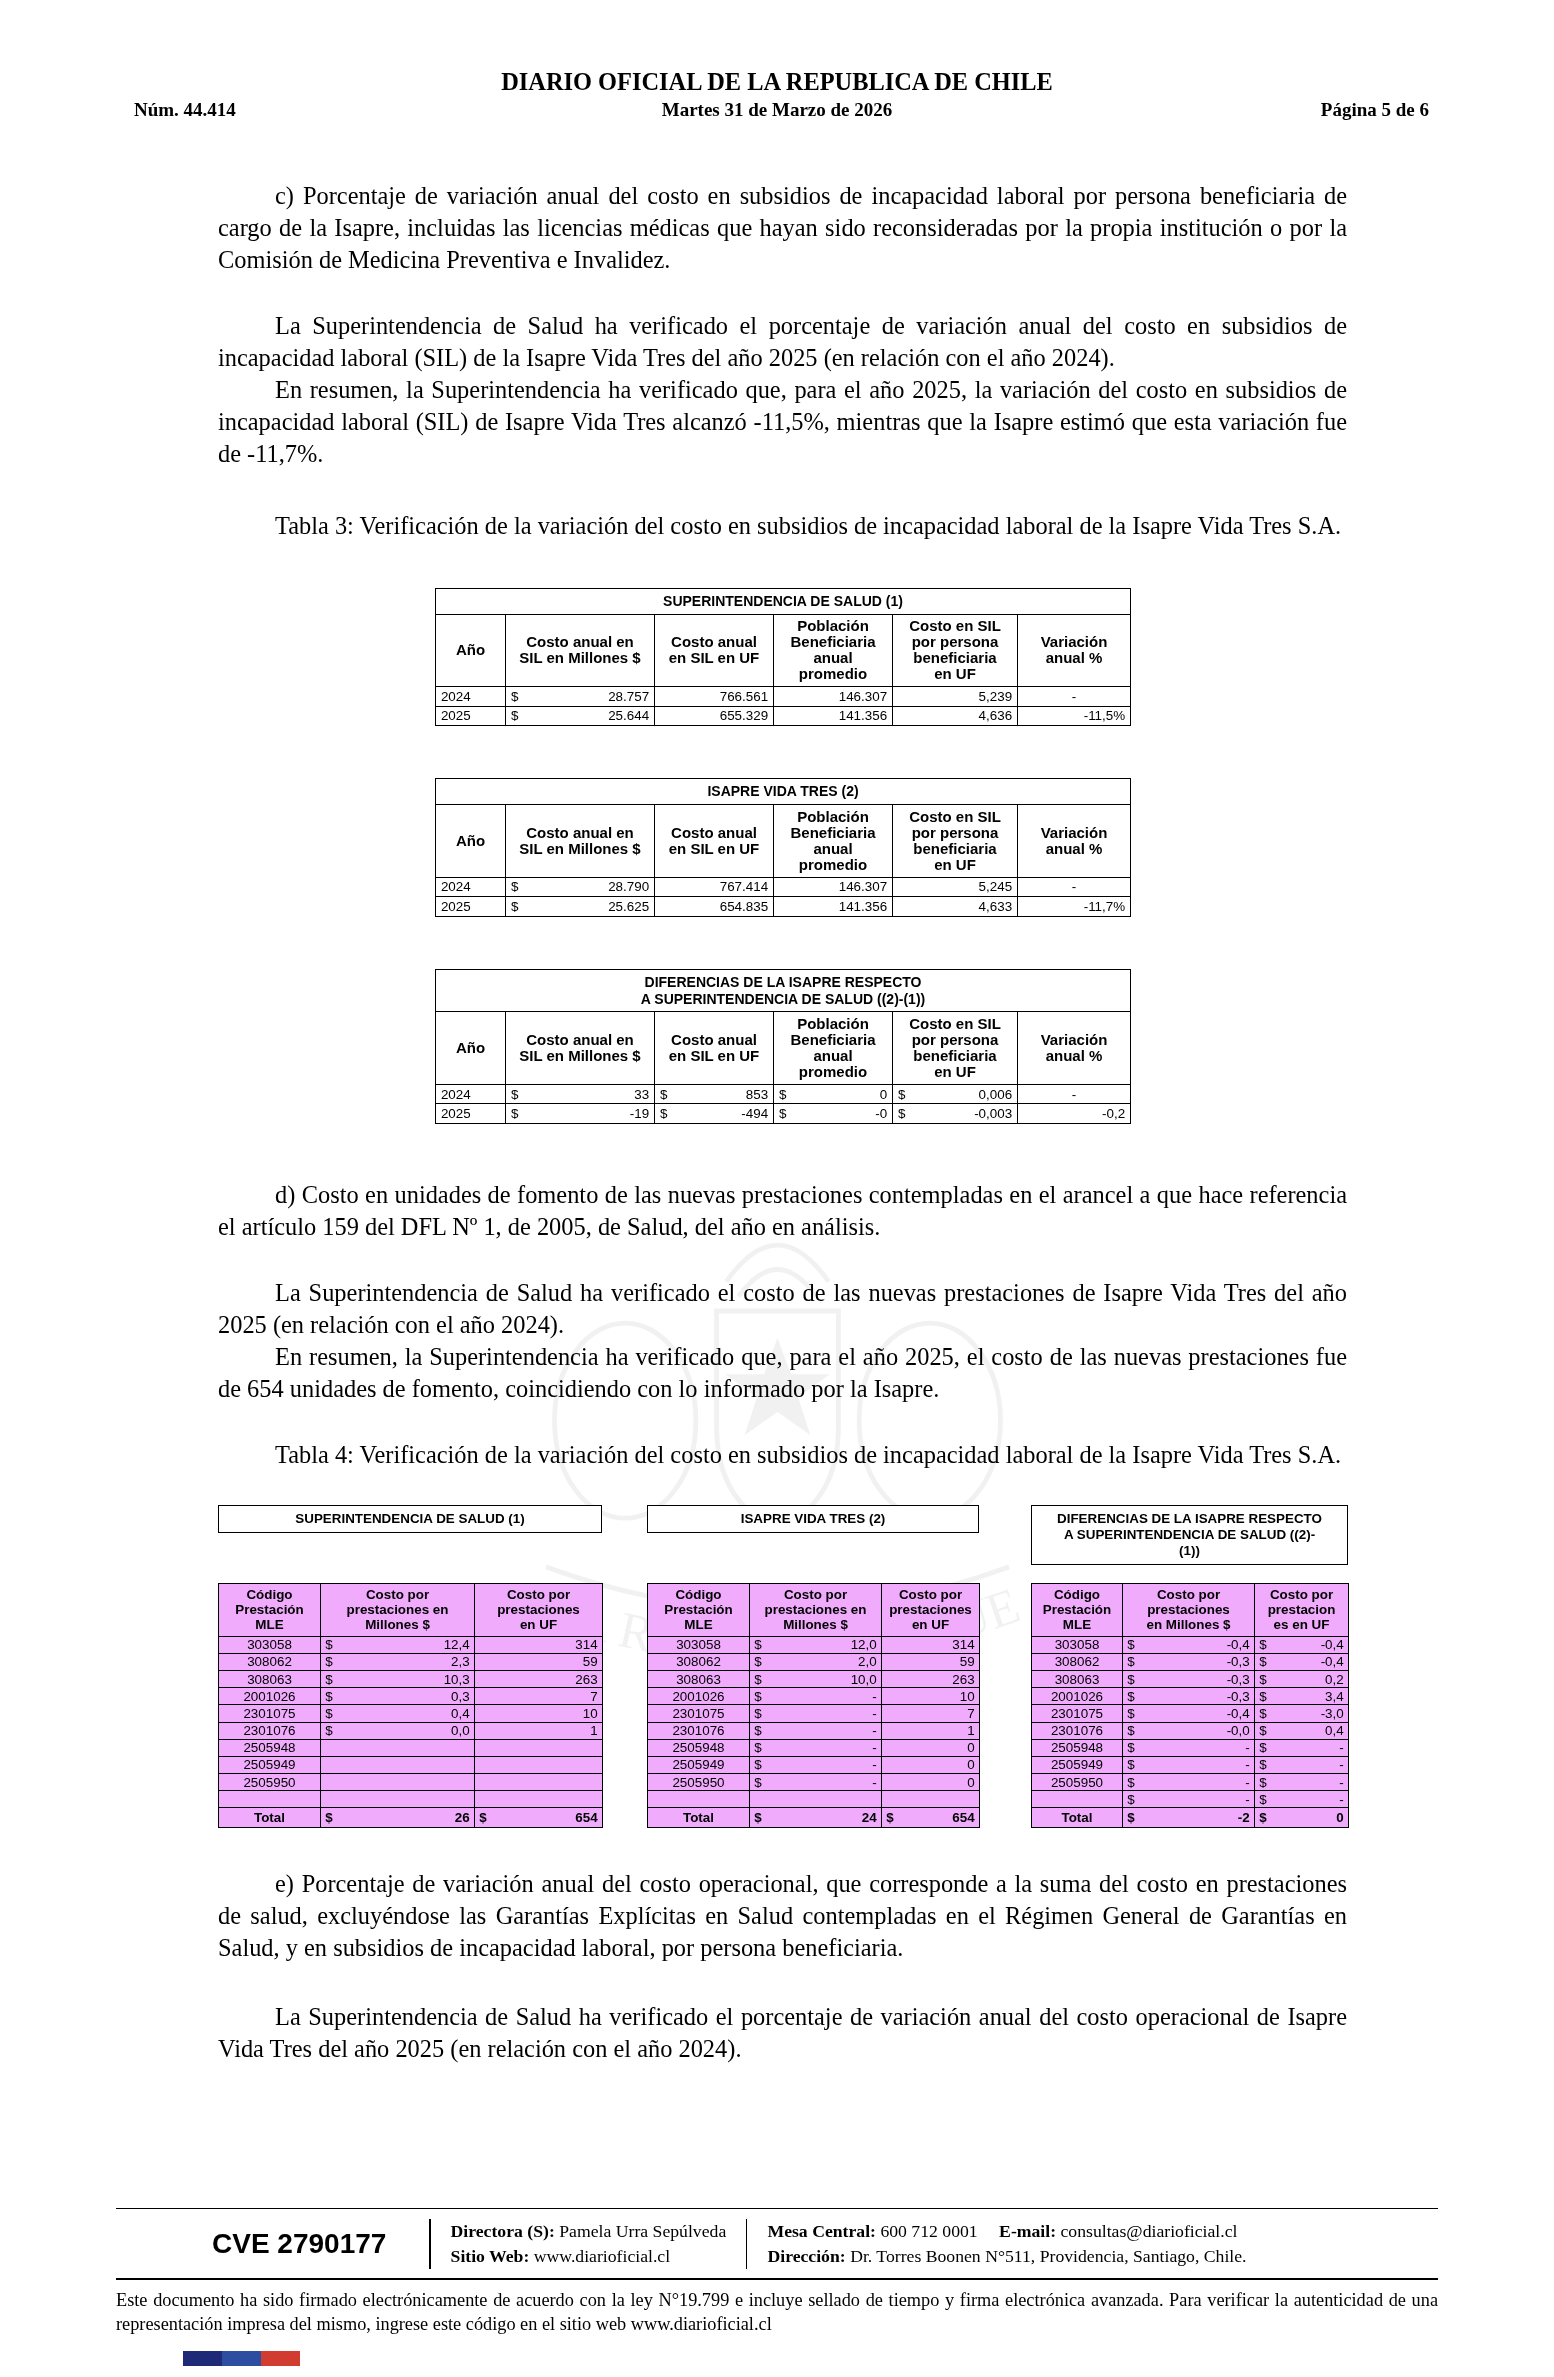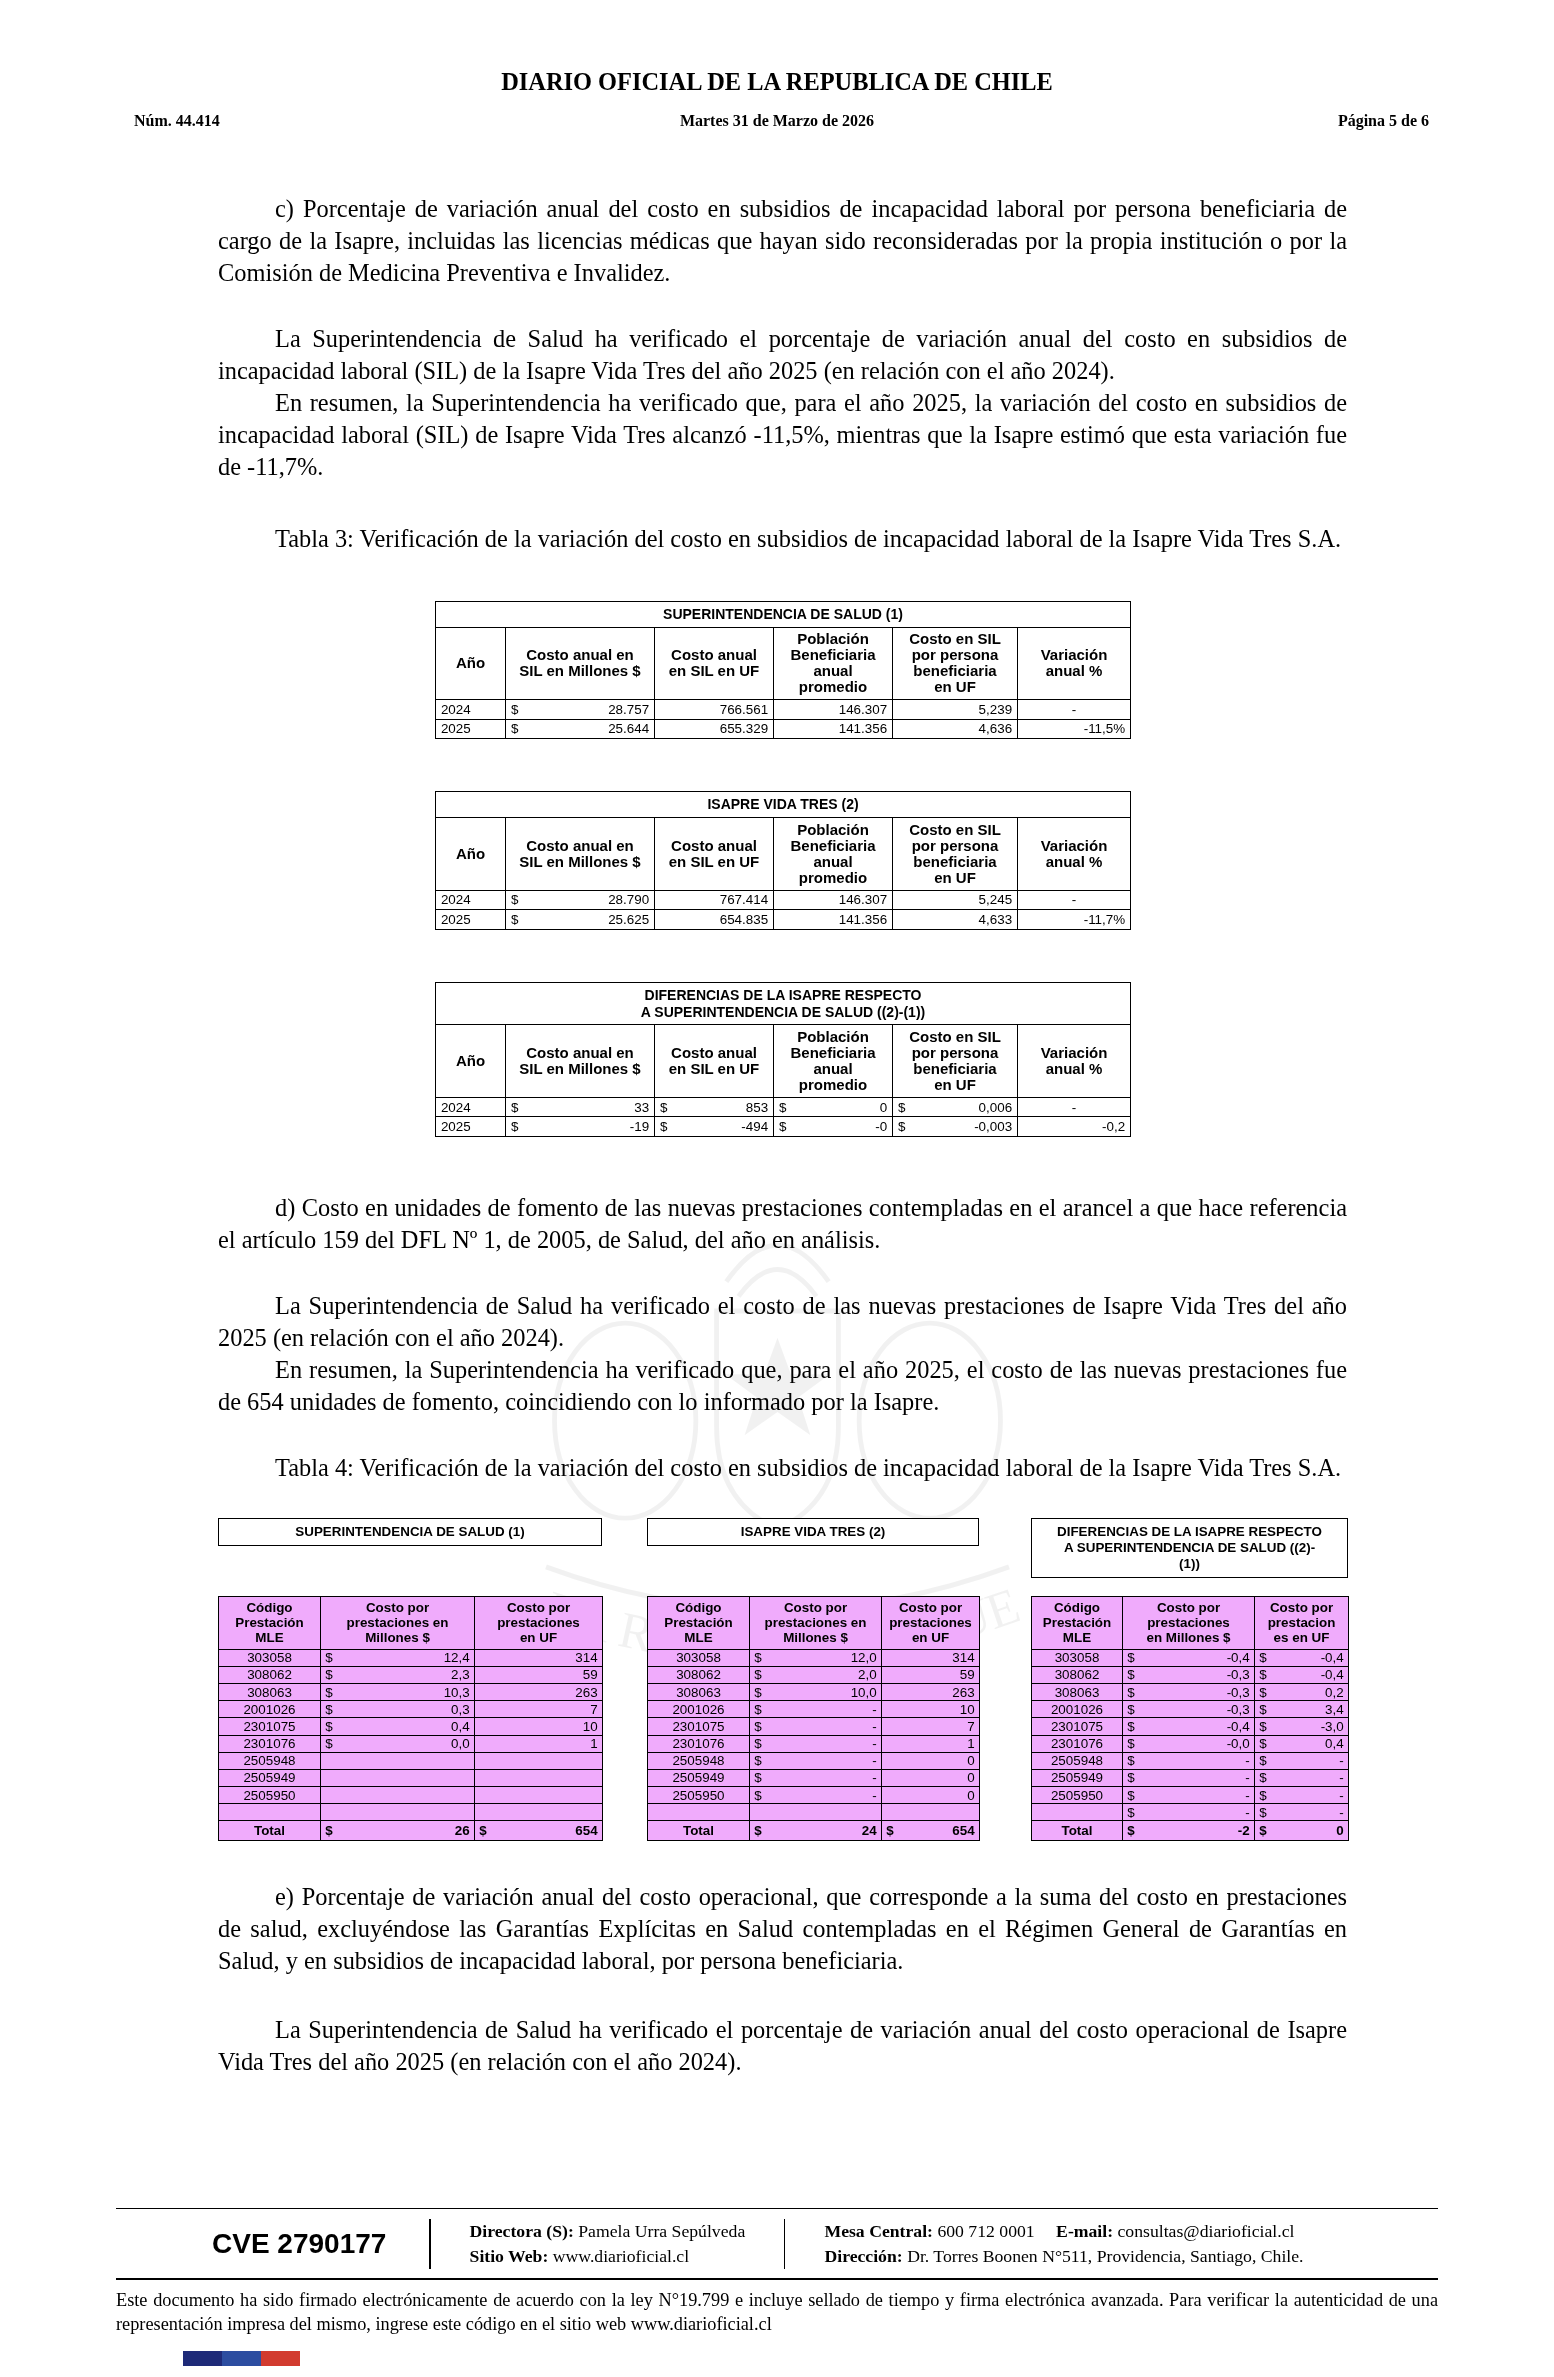--- a/index.html
+++ b/index.html
@@ -4,21 +4,21 @@
 <style>
   * { margin:0; padding:0; box-sizing:border-box; }
   html,body { background:#ffffff; }
   .page {
     position:relative; width:1554px; height:2377px; background:#ffffff;
     color:#000; font-family:"Liberation Serif", serif; overflow:hidden;
   }
   
   .header { padding-top:68px; }
   .h-title { text-align:center; font-weight:700; font-size:24.4px; }
-  .h-line2 { position:relative; margin-top:16px; font-weight:700; font-size:16px; height:30.5px; }
+  .h-line2 { position:relative; margin-top:3px; font-weight:700; font-size:19px; height:30.5px; }
   .h-num  { position:absolute; left:134px; top:0; }
   .h-date { text-align:center; }
   .h-page { position:absolute; right:125px; top:0; }
   
   .content { margin:50px 207px 0 218px; position:relative; z-index:2; }
   p.body { font-size:24.4px; line-height:32px; text-align:justify; text-indent:57px; }
   .g55{margin-top:34px;} .g60{margin-top:37px;} .g65{margin-top:40px;} .g90{margin-top:55px;}
   
   #tabla3-container { width:695px; margin:46px auto 0; }
   table.t3 { border-collapse:collapse; table-layout:fixed; width:695px;
@@ -47,21 +47,21 @@
   
   .watermark { position:absolute; left:351px; top:1128px; width:853px; height:634px;
     opacity:0.05; z-index:1; pointer-events:none; }
   
   .footer { position:absolute; left:0; right:0; bottom:11px; z-index:2;margin-top:12px; }
   .rule { height:1.2px; background:#000; margin:0 116px; }
   .f-box { display:flex; align-items:center; margin:0 116px; padding:9.8px 0; }
   .f-cve { font-family:"Liberation Sans", sans-serif; font-weight:700; font-size:28px;
     margin-left:96px; margin-right:43px; white-space:nowrap; }
   .f-div { width:1.2px; align-self:stretch; background:#000; }
-  .f-col { font-size:17.7px; line-height:25px; padding:0 39px; white-space:nowrap; }
+  .f-col { font-size:17.7px; line-height:25px; padding:0 20px; white-space:nowrap; }
   .f-lbl { font-weight:700; }
   .f-pair2 { margin-left:17px; }
   .f-legal { margin:8.5px 116px 0; font-size:18.3px; line-height:24.4px; text-align:justify; }
   .flag { display:flex; margin:14.6px 0 0 183px; width:117px; height:14.6px; }
   .fb { flex:1 1 auto; height:100%; }
 </style>
 </head>
 <body>
 
 <div class="page">

